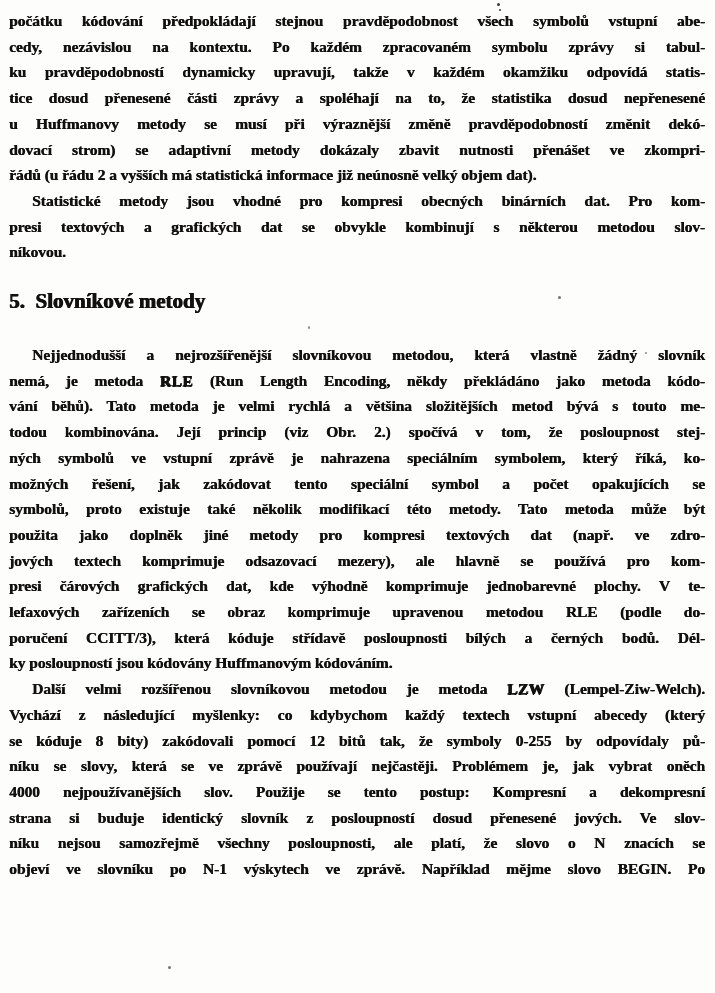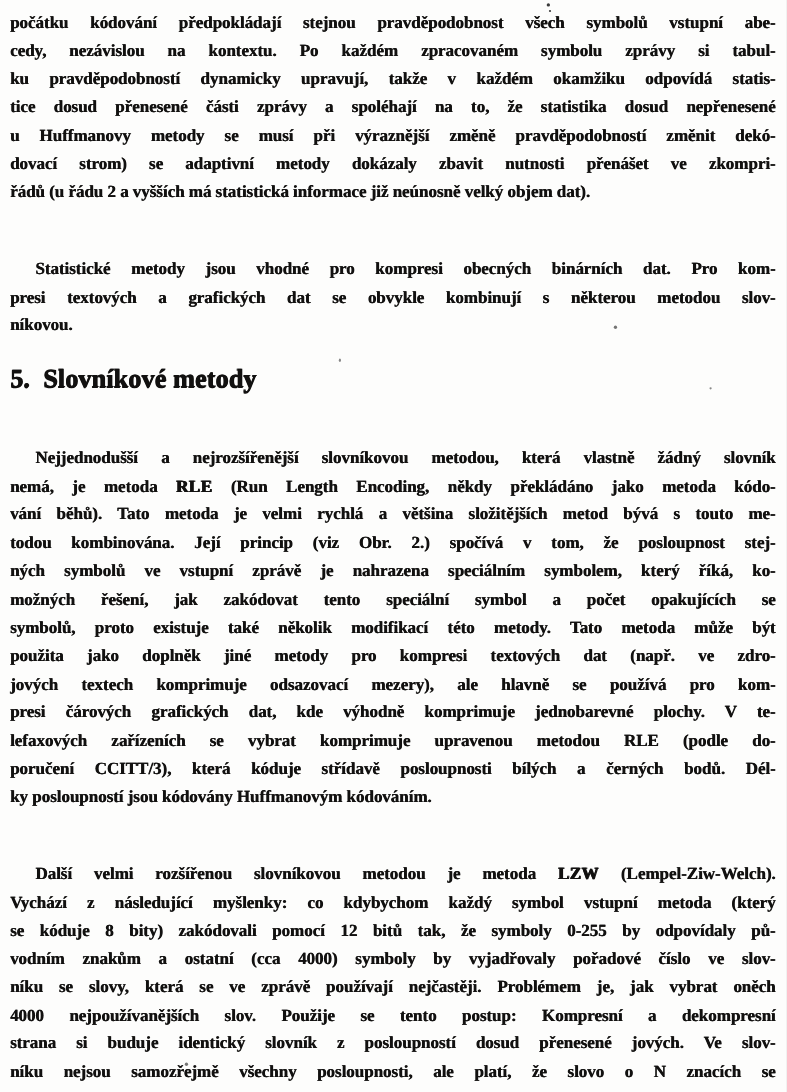--- a/index.html
+++ b/index.html
@@ -32,33 +32,32 @@
     text-align-last: justify;
     text-shadow: 0.45px 0 0 currentColor;
     white-space: normal;
   }
   .line.no-just {
     text-align: center;
     text-align-last: left;
   }
   .line.indent {
     text-indent: 23px;
-    margin-top: 44px;
   }
   .line b {
     font-weight: 700;
     letter-spacing: 0.4px;
     text-shadow: 0.9px 0 0 currentColor, 0 0.5px 0 currentColor;
   }
   .heading {
-    font-size: 24px;
+    font-size: 21px;
     font-weight: 700;
     line-height: 30px;
     margin-top: 21px;
-    margin-bottom: 38px;
+    margin-bottom: 26px;
     text-shadow: 0.7px 0 0 currentColor, 0 0.4px 0 currentColor;
     white-space: pre-wrap;
   }
   .speck {
     position: absolute;
     background: #3a3a3a;
     border-radius: 50%;
   }
   #speck-1 { left: 497px; top: 3px;  width: 3px; height: 3px; }
   #speck-2 { left: 499px; top: 9px;  width: 2px; height: 2px; }
@@ -86,27 +85,26 @@
       <div class="line indent">Nejjednodušší  a nejrozšířenější  slovníkovou metodou, která vlastně žádný slovník</div>
       <div class="line">nemá,  je metoda <b>RLE</b> (Run Length Encoding, někdy překládáno jako  metoda kódo-</div>
       <div class="line">vání běhů). Tato metoda je  velmi rychlá a většina  složitějších metod bývá s touto  me-</div>
       <div class="line">todou  kombinována.  Její  princip  (viz  Obr.  2.)  spočívá v  tom,  že posloupnost  stej-</div>
       <div class="line">ných symbolů ve   vstupní zprávě je nahrazena speciálním symbolem, který říká,  ko-</div>
       <div class="line">možných  řešení,  jak   zakódovat  tento speciální  symbol  a  počet  opakujících  se</div>
       <div class="line">symbolů, proto existuje  také několik  modifikací této  metody. Tato metoda může  být</div>
       <div class="line">použita  jako  doplněk  jiné  metody pro kompresi textových  dat  (např.   ve  zdro-</div>
       <div class="line">jových  textech  komprimuje odsazovací  mezery),  ale  hlavně  se  používá  pro kom-</div>
       <div class="line">presi čárových grafických dat, kde výhodně komprimuje jednobarevné plochy.  V  te-</div>
-      <div class="line">lefaxových  zařízeních se  vybrat  komprimuje upravenou  metodou  RLE  (podle  do-</div>
+      <div class="line">lefaxových  zařízeních se  obraz  komprimuje upravenou  metodou  RLE  (podle  do-</div>
       <div class="line">poručení  CCITT/3), která kóduje  střídavě posloupnosti  bílých a  černých bodů. Dél-</div>
       <div class="line no-just">ky posloupností jsou kódovány Huffmanovým kódováním.</div>
       <div class="line indent">Další velmi rozšířenou slovníkovou metodou je metoda <b>LZW</b> (Lempel-Ziw-Welch).</div>
-      <div class="line">Vychází z následující  myšlenky: co kdybychom každý  symbol vstupní metoda  (který</div>
+      <div class="line">Vychází z následující  myšlenky: co kdybychom každý  textech vstupní abecedy  (který</div>
       <div class="line">se kóduje  8 bity)  zakódovali pomocí  12 bitů  tak, že  symboly 0-255 by odpovídaly pů-</div>
-      <div class="line">vodním  znakům a ostatní (cca  4000) symboly by vyjadřovaly pořadové číslo ve slov-</div>
       <div class="line">níku se slovy, která se ve zprávě používají nejčastěji. Problémem  je, jak vybrat oněch</div>
       <div class="line">4000  nejpoužívanějších  slov.   Použije  se  tento  postup: Kompresní a  dekompresní</div>
       <div class="line">strana si  buduje identický slovník z posloupností  dosud přenesené  jových. Ve  slov-</div>
       <div class="line">níku nejsou samozřejmě  všechny  posloupnosti, ale platí,  že  slovo o N  znacích  se</div>
       <div class="line">objeví  ve  slovníku  po  N-1 výskytech ve zprávě. Například mějme slovo BEGIN. Po</div>
     </div>
   <div class="speck" id="speck-1"></div>
   <div class="speck" id="speck-2"></div>
   <div class="speck" id="speck-3"></div>
   <div class="speck" id="speck-4"></div>

